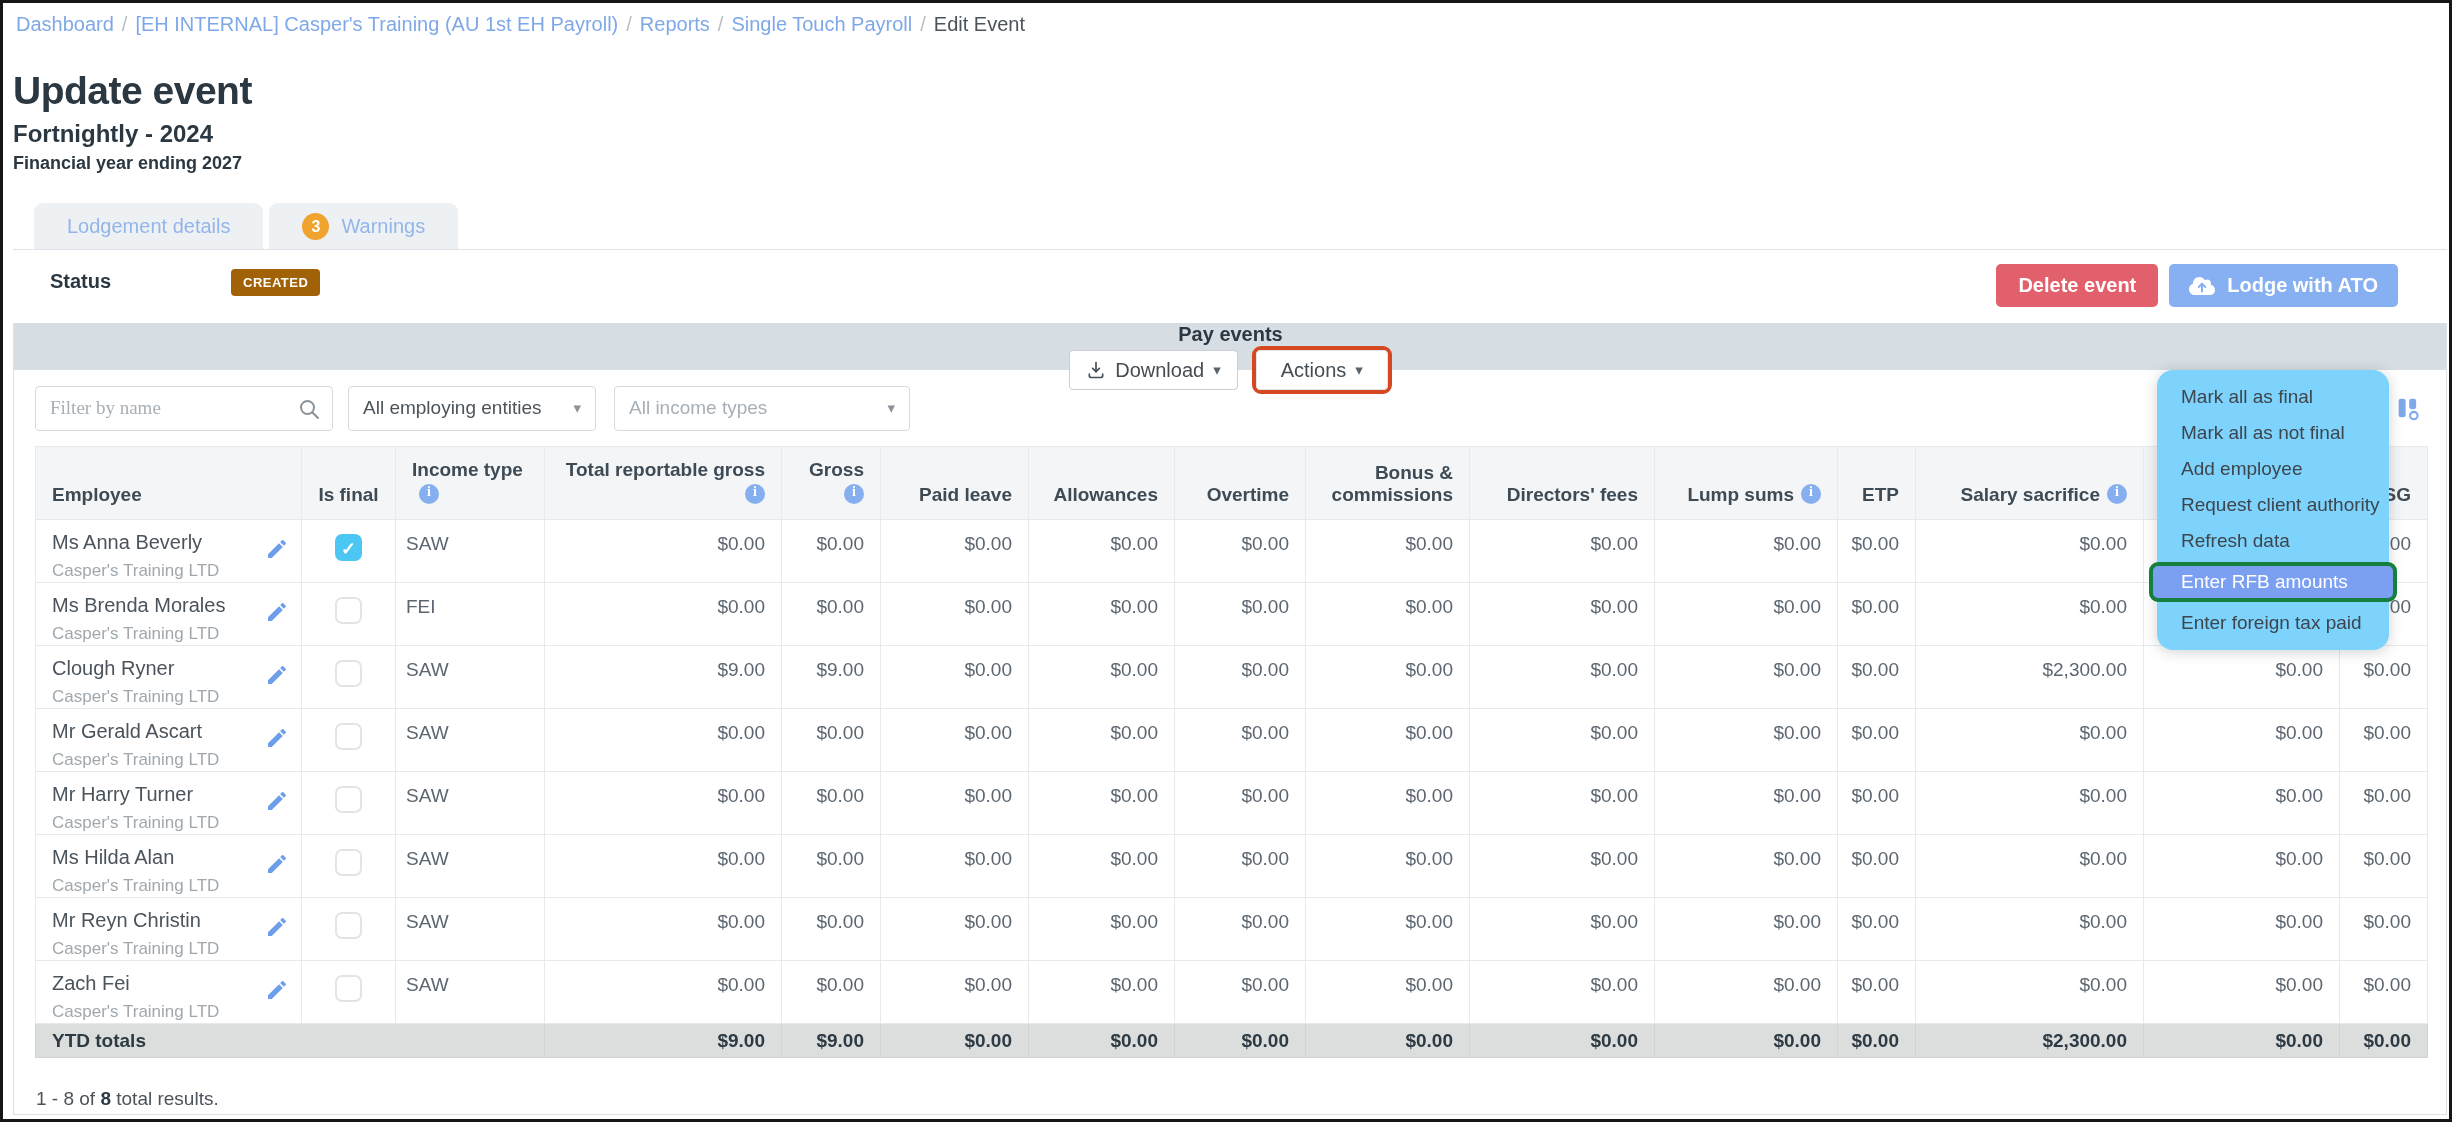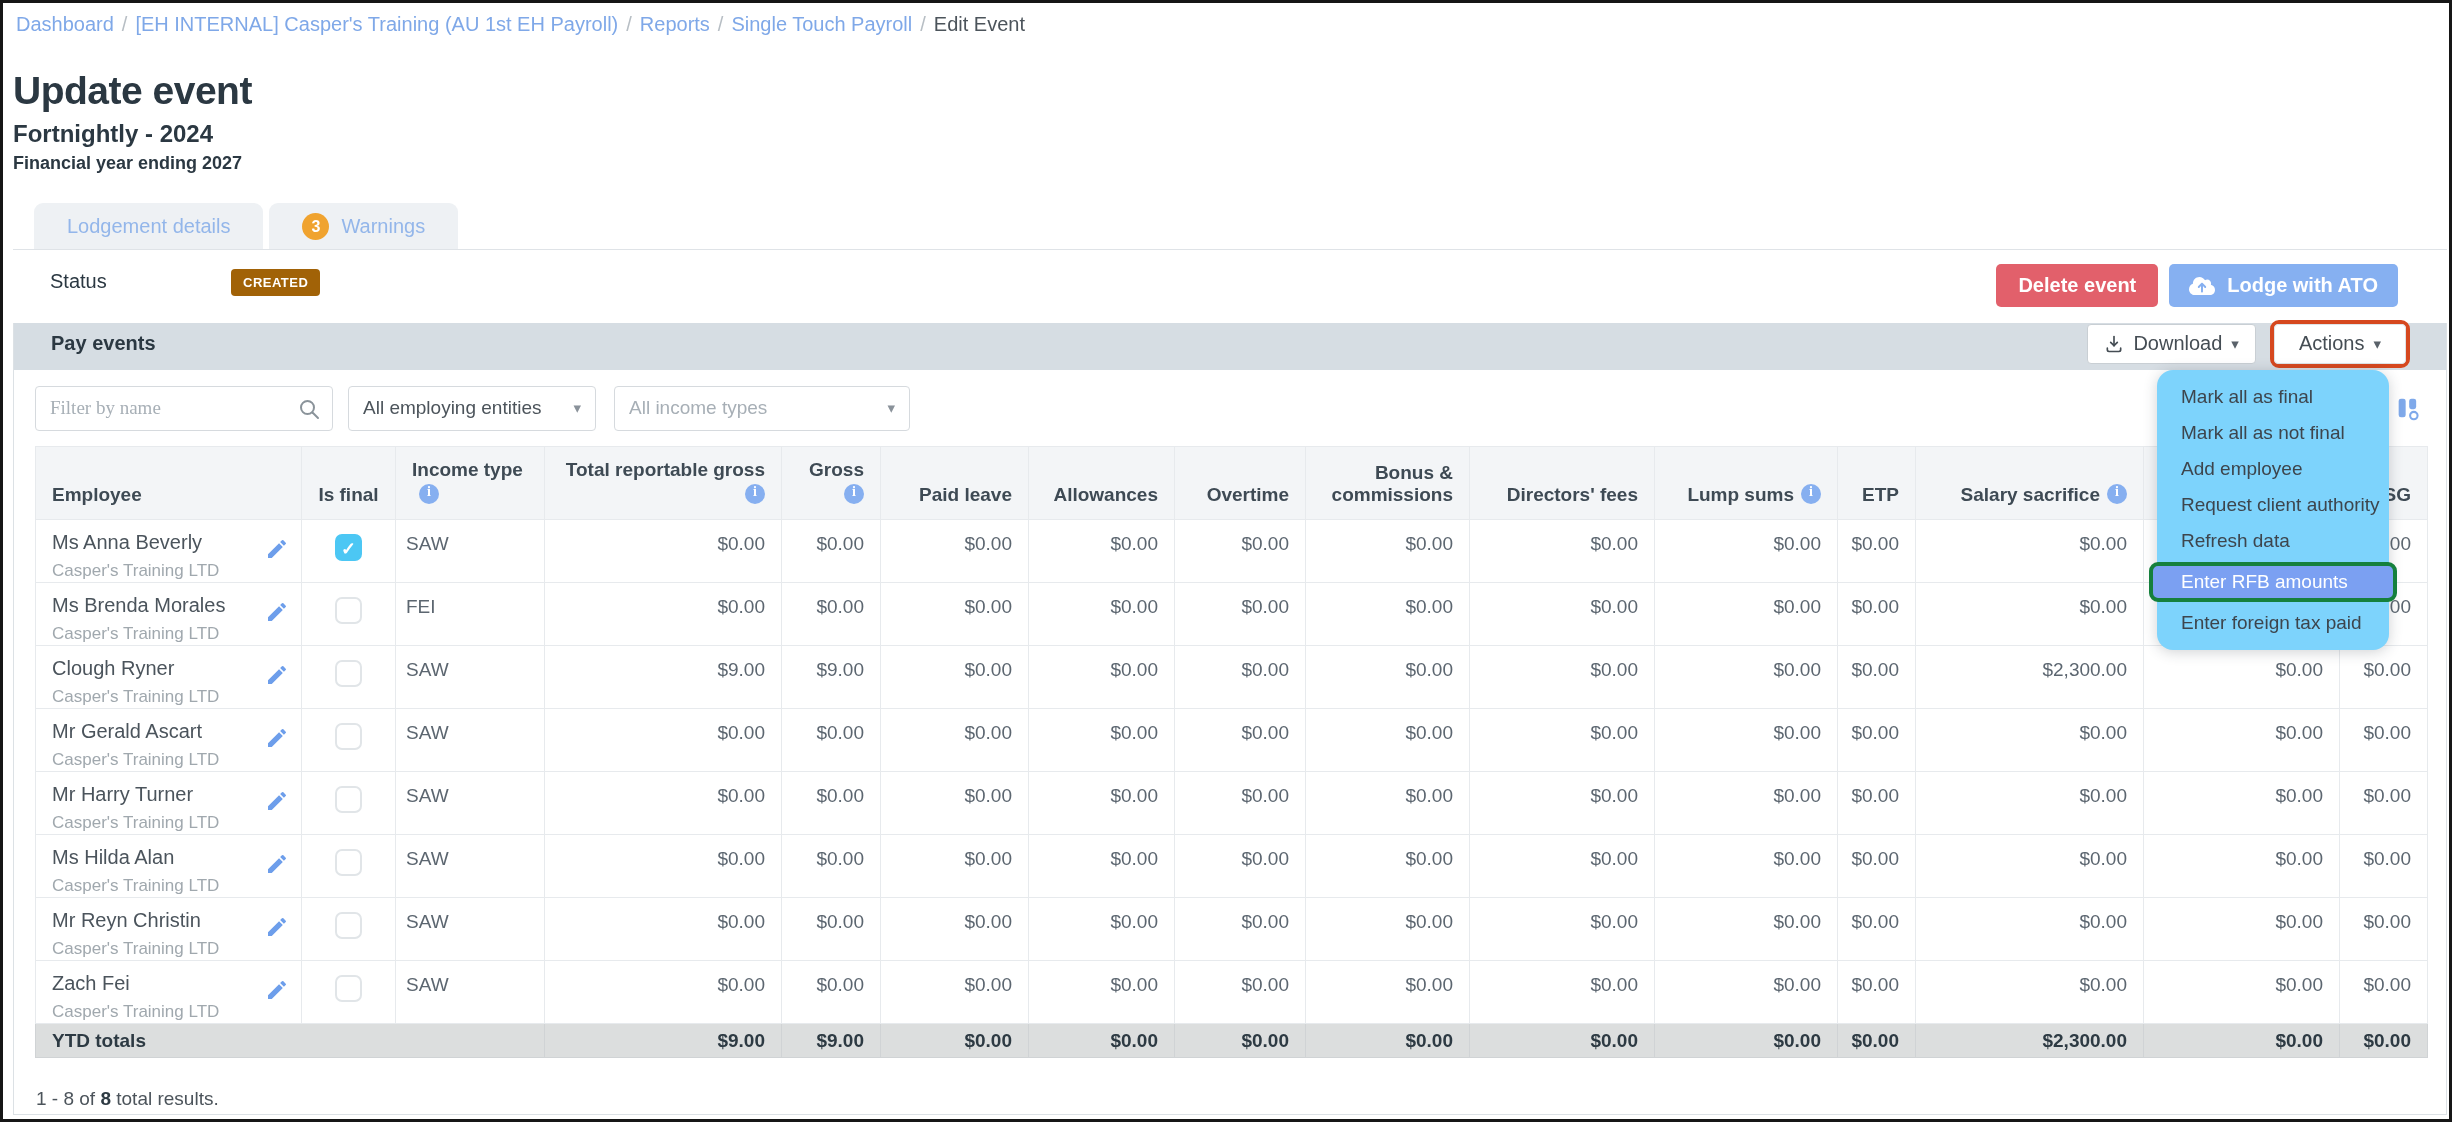--- a/index.html
+++ b/index.html
@@ -23,35 +23,35 @@
 
   
   .tabs { position:absolute; top:200px; left:31px; display:flex; gap:6px; }
   .tab { height:47px; padding:0 33px; background:#eef1f4; border-radius:9px 9px 0 0;
          display:flex; align-items:center; gap:12px; color:#93b6ea; font-size:20px; cursor:pointer; }
   .warn-badge { width:27px; height:27px; border-radius:50%; background:#f0a32f; color:#fff;
                 font-size:16px; font-weight:700; display:flex; align-items:center; justify-content:center; }
   .tabs-underline { position:absolute; top:246px; left:10px; width:2434px; height:1px; background:#dfe3e7; }
 
   
-  .status-label { position:absolute; top:267px; left:47px; font-size:20px; font-weight:400; color:#2b3842;text-align:center; }
+  .status-label { position:absolute; top:267px; left:47px; font-size:20px; font-weight:700; color:#2b3842;text-align:center; }
   .status-badge { position:absolute; top:266px; left:228px; background:#a16207; color:#fff;
                   font-size:13px; font-weight:700; letter-spacing:0.5px; padding:6px 12px; border-radius:4px; }
   .top-buttons { position:absolute; top:261px; right:51px; display:flex; gap:11px; }
   .btn { border:none; border-radius:5px; font-family:inherit; font-size:20px; font-weight:600;
          height:43px; display:inline-flex; align-items:center; gap:12px; cursor:pointer; }
   .btn-delete { background:#e2606b; color:#fff; padding:0 22px; }
   .btn-lodge  { background:#86b0f1; color:#fff; padding:0 20px; }
   .btn-lodge svg { width:26px; height:26px; }
 
   
   .panel { position:absolute; top:320px; left:10px; width:2434px; height:792px;
            background:#fff; border:1px solid #dce1e5; border-top:none; }
   .panel-bar { position:absolute; top:0; left:0; right:0; height:47px; background:#d6dde3;
-               display:flex; align-items:center; justify-content:space-between; padding:0 36px 6px 37px; }
+               display:flex; align-items:center; justify-content:space-between; padding:0 36px 6px 37px;flex-direction:column; }
   .panel-bar-title { font-size:20px; font-weight:600; color:#2b3842; }
   .bar-buttons { display:flex; gap:14px; align-items:center; }
   .bar-btn { background:#fff; border:1px solid #c9cfd4; border-radius:4px; height:40px;
              display:inline-flex; align-items:center; gap:9px; padding:0 16px;
              font-family:inherit; font-size:20px; color:#454d54; cursor:pointer; }
   .bar-btn .caret { font-size:15px; color:#5a626a; }
   .bar-btn svg { width:20px; height:20px; }
   .annotate-box { border:4px solid #d6481f; border-radius:9px; display:inline-flex; background:#fff; }
   .annotate-box .bar-btn { border:1px solid #dfe3e6; padding:0 24px; }
 

